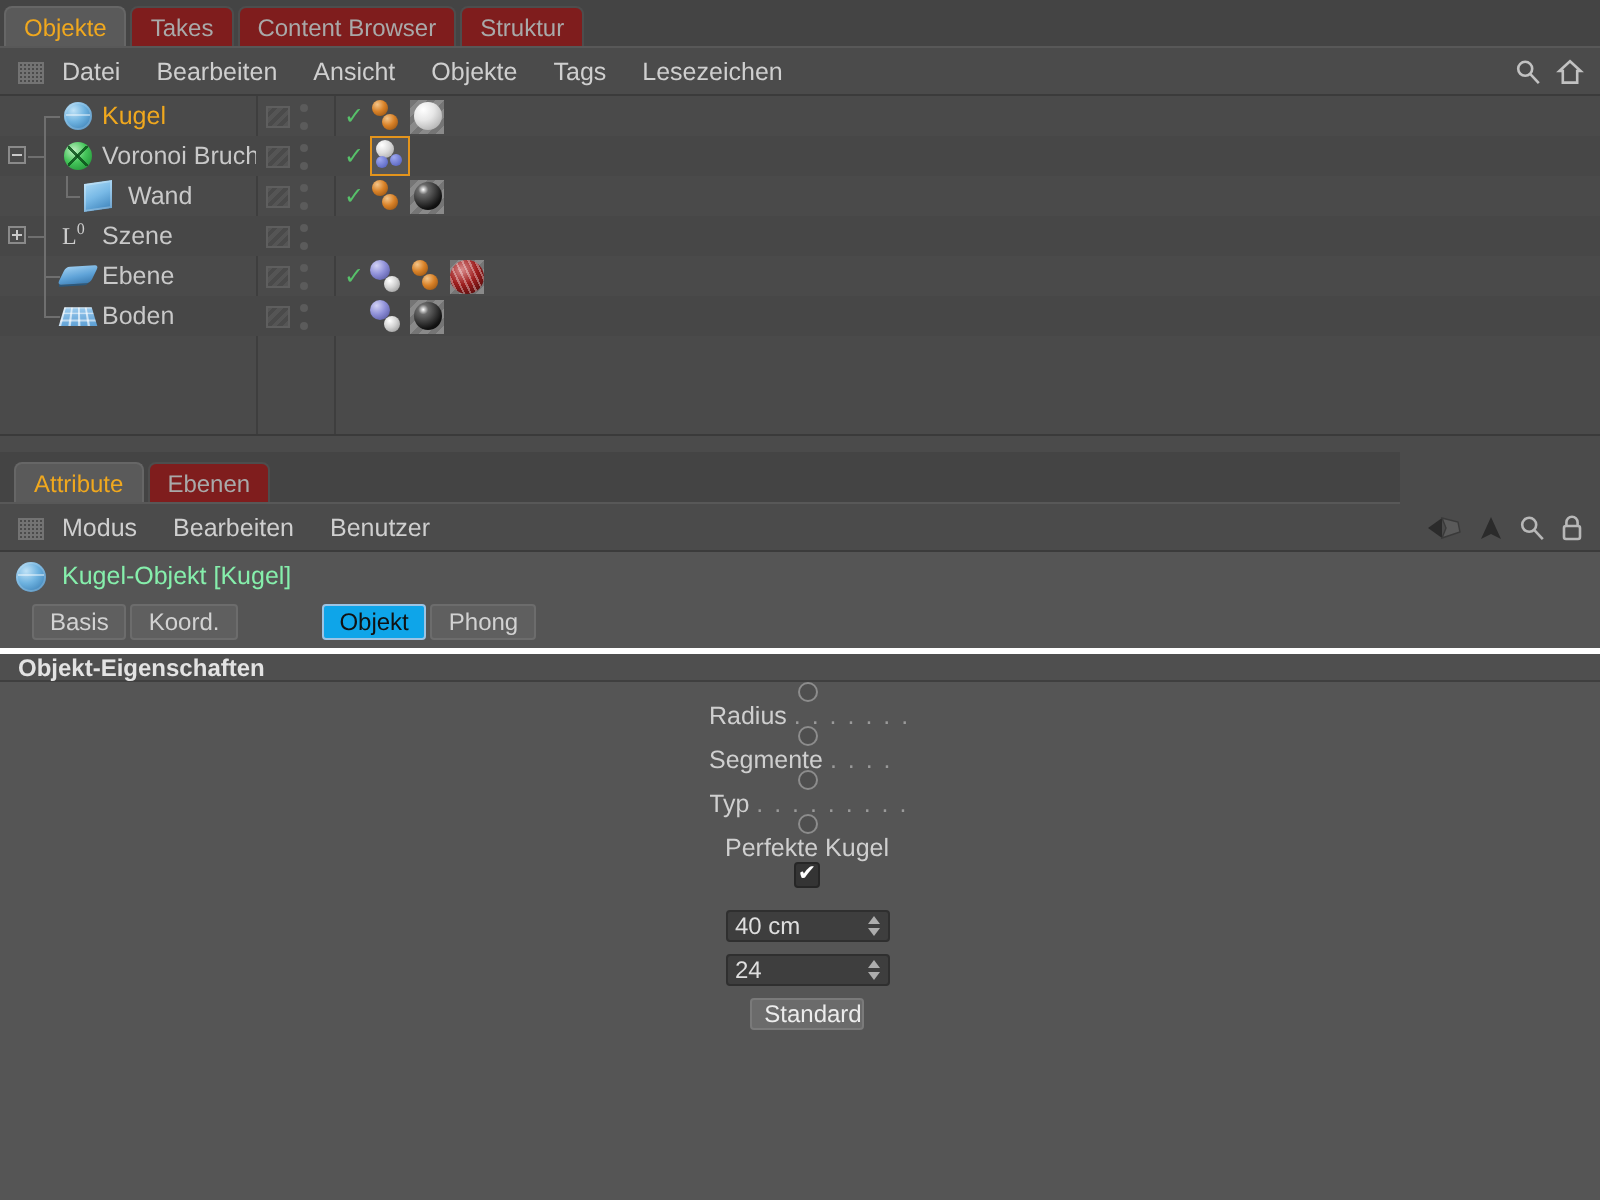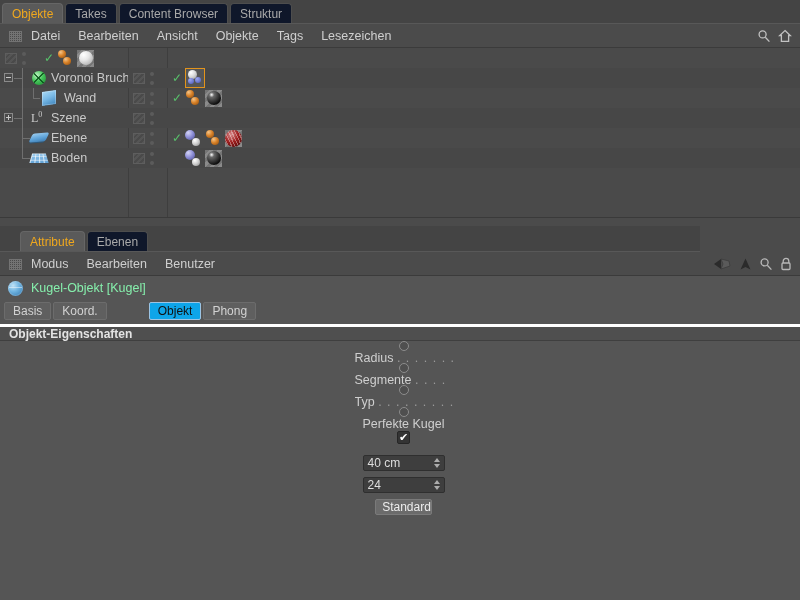--- a/index.html
+++ b/index.html
@@ -37,21 +37,21 @@
     height: 1px; background: #585858;
   }
   .tab {
     height: 21px;
     padding: 0 9px 0 9px;
     display: flex; align-items: center;
     border-radius: 4px 4px 0 0;
     color: #a9a9a9;
     font-size: 12px;
     margin-right: 2px;
-    background: #0f172a;
+    background: #7f1d1d;
     border: 1px solid #4d4d4d;
     border-bottom: none;
     line-height: 1;
   }
   .tab.active {
     background: #5a5a5a;
     color: #f0a81e;
     border-color: #666;
   }
 
@@ -228,21 +228,21 @@
   .t-dyn .b1{ left:0; top:0; width:10px;height:10px;
     background: radial-gradient(circle at 33% 28%, #d3d3f5 0%, #8f90d8 45%, #4a4b96 100%); }
   .t-dyn .b2{ left:7px; top:8px; width:8px;height:8px;
     background: radial-gradient(circle at 35% 30%, #fff 0%, #d2d2d2 45%, #8a8a8a 100%); }
 
   
   #am-tabstrip {
     position: absolute; left: 0; top: 226px; width: 700px; height: 26px;
     background: #444444;
     display: flex; align-items: flex-end;
-    padding-left: 20px;
+    padding-left: 7px;
   }
   #am-tabstrip::after {
     content: ""; position: absolute; left: 0; right: 0; bottom: 0;
     height: 1px; background: #585858;
   }
 
   
   #am-menubar {
     position: absolute; left: 0; top: 252px; width: 800px; height: 24px;
     background: #4b4b4b;
@@ -258,21 +258,21 @@
   #am-body {
     position: absolute; left: 0; top: 276px; width: 800px; height: 324px;
     background: #555555;
   }
   #am-header {
     height: 24px; display: flex; align-items: center; gap: 8px;
     padding-left: 8px;
   }
   #am-header .t { font-size: 12.5px; color: #86efac; }
 
-  #am-tabrow { height: 22px; display: flex; align-items: center; padding-left: 4px; gap: 2px; }
+  #am-tabrow { height: 22px; display: flex; align-items: center; padding-left: 16px; gap: 2px; }
   .sub-tab {
     height: 18px; padding: 0 8px;
     display: flex; align-items: center;
     font-size: 12px; color: #d2d2d2;
     background: #5f5f5f;
     border: 1px solid #6c6c6c;
     border-radius: 2px;
   }
   .sub-tab.active { background: #0ea5e9; color: #111; border-color: #9cc4e4; margin-left: 40px; }
 
@@ -390,20 +390,28 @@
         </svg>
     </span>
   </div>
 </div>
 
 <div id="om-body">
   <div class="col-div" id="col-div-1"></div>
   <div class="col-div" id="col-div-2"></div>
 
   <div class="row sel-name">
+    <div class="row-name">
+      <div class="tw">
+        <div class="tline-v" style="left:22px; top:10px; bottom:0;"></div>
+        <div class="tline-h" style="left:22px; top:10px; width:8px;"></div>
+        <div class="oi oi-sphere" style="left:32px; top:3px;"></div>
+        <span class="name" style="position:absolute; left:51px; top:3px;">Kugel</span>
+      </div>
+    </div>
     <div class="col-vis">
       <div class="chip"></div>
       <div class="dots">
           <i></i>
           <i></i>
         </div>
     </div>
     <div class="col-tags">
       <span class="check">✓</span>
       <div class="tag">

